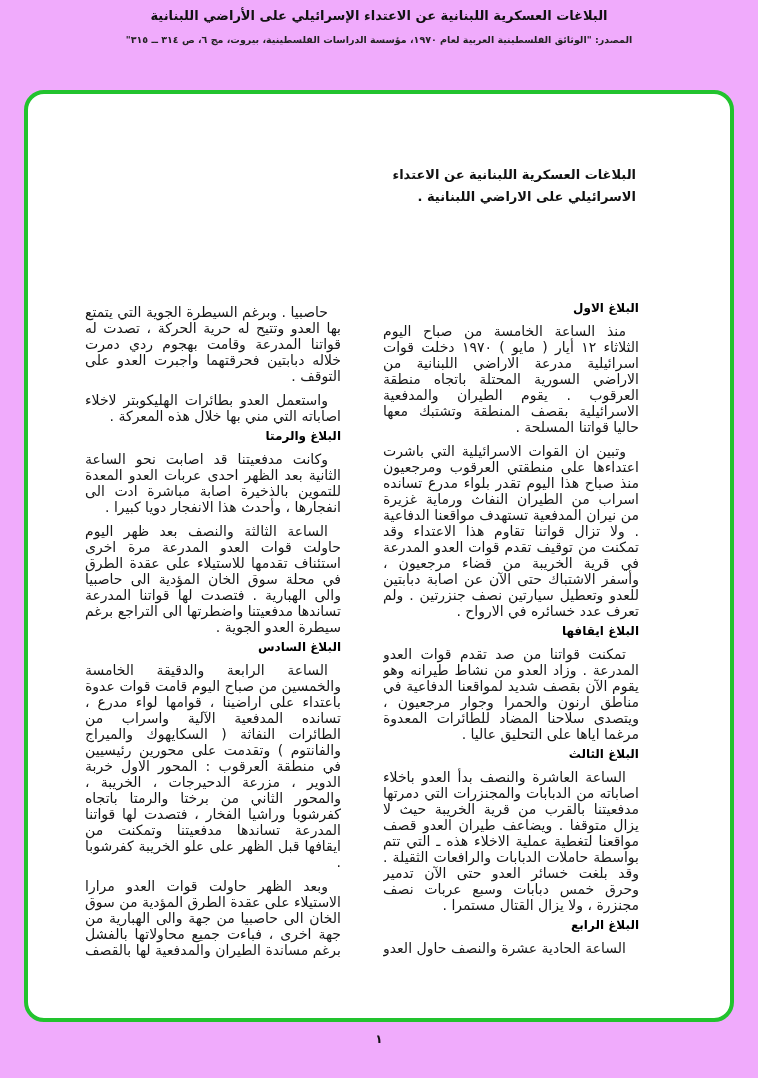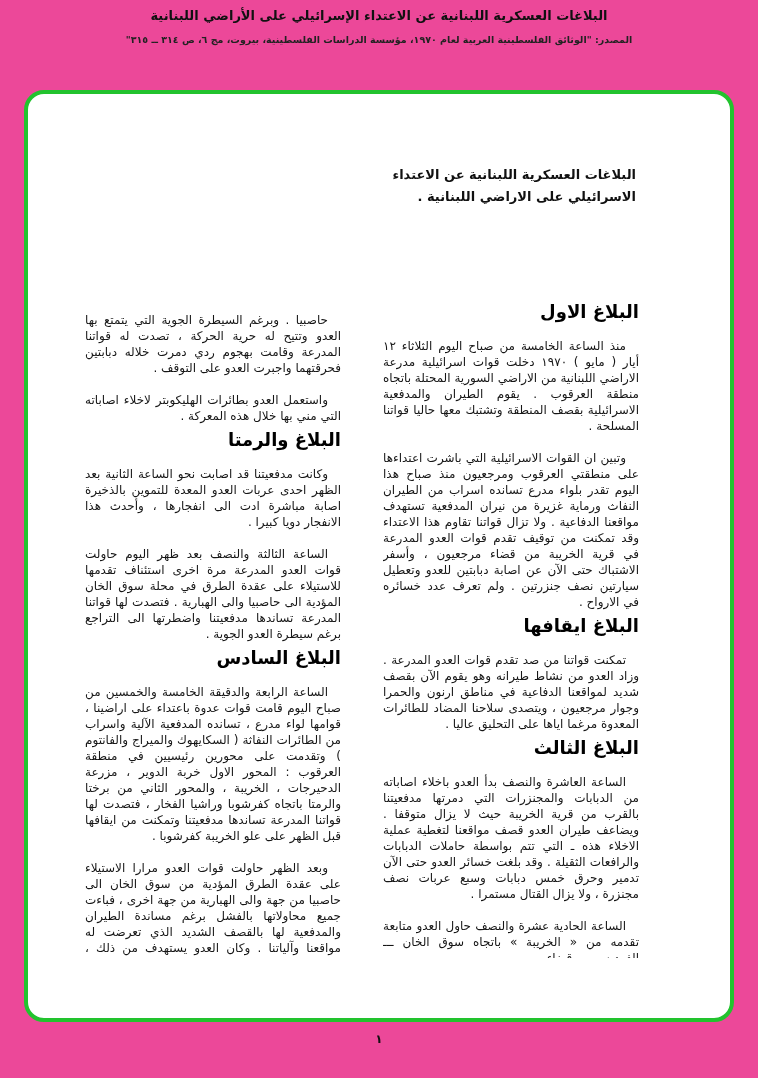--- a/index.html
+++ b/index.html
@@ -9,21 +9,21 @@
     width: 758px;
     height: 1078px;
     font-family: "DejaVu Sans", sans-serif;
     position: relative;
     overflow: hidden;
   }
   .page {
     position: relative;
     width: 758px;
     height: 1078px;
-    background: #ec4899;
+    background: #f0abfc;
   }
 
   .header-title {
     position: absolute;
     top: 8px;
     left: 0;
     width: 100%;
     text-align: center;
     font-weight: bold;
     font-size: 13px;
@@ -94,28 +94,28 @@
     height: 662px;
     overflow: hidden;
     direction: rtl;
     color: #161616;
   }
   .col-right { left: 355px; }
   .col-left  { left: 57px;  }
 
   .communique-heading {
     font-weight: bold;
-    font-size: 18px;
+    font-size: 12px;
     margin: 5px 0 3px 0;
     text-align: right;
     color: #000;
   }
   .para {
-    margin: 16px 0 3px 0;
-    font-size: 12px;
+    margin: 8px 0 3px 0;
+    font-size: 14px;
     line-height: 16px;
     text-align: justify;
     text-indent: 13px;
     color: #161616;
   }
 
   .page-number {
     position: absolute;
     top: 1032px;
     left: 0;
@@ -153,20 +153,21 @@
         </div>
 
       <div class="col col-right">
           <div class="communique-heading">البلاغ الاول</div>
           <p class="para">منذ الساعة الخامسة من صباح اليوم الثلاثاء ١٢ أيار ( مايو ) ١٩٧٠ دخلت قوات اسرائيلية مدرعة الاراضي اللبنانية من الاراضي السورية المحتلة باتجاه منطقة العرقوب . يقوم الطيران والمدفعية الاسرائيلية بقصف المنطقة وتشتبك معها حاليا قواتنا المسلحة .</p>
           <p class="para">وتبين ان القوات الاسرائيلية التي باشرت اعتداءها على منطقتي العرقوب ومرجعيون منذ صباح هذا اليوم تقدر بلواء مدرع تسانده اسراب من الطيران النفاث ورماية غزيرة من نيران المدفعية تستهدف مواقعنا الدفاعية . ولا تزال قواتنا تقاوم هذا الاعتداء وقد تمكنت من توقيف تقدم قوات العدو المدرعة في قرية الخريبة من قضاء مرجعيون ، وأسفر الاشتباك حتى الآن عن اصابة دبابتين للعدو وتعطيل سيارتين نصف جنزرتين . ولم تعرف عدد خسائره في الارواح .</p>
           <div class="communique-heading">البلاغ ايقافها</div>
           <p class="para">تمكنت قواتنا من صد تقدم قوات العدو المدرعة . وزاد العدو من نشاط طيرانه وهو يقوم الآن بقصف شديد لمواقعنا الدفاعية في مناطق ارنون والحمرا وجوار مرجعيون ، ويتصدى سلاحنا المضاد للطائرات المعدوة مرغما اياها على التحليق عاليا .</p>
           <div class="communique-heading">البلاغ الثالث</div>
           <p class="para">الساعة العاشرة والنصف بدأ العدو باخلاء اصاباته من الدبابات والمجنزرات التي دمرتها مدفعيتنا بالقرب من قرية الخريبة حيث لا يزال متوقفا . ويضاعف طيران العدو قصف مواقعنا لتغطية عملية الاخلاء هذه ـ التي تتم بواسطة حاملات الدبابات والرافعات الثقيلة . وقد بلغت خسائر العدو حتى الآن تدمير وحرق خمس دبابات وسبع عربات نصف مجنزرة ، ولا يزال القتال مستمرا .</p>
+          <div class="communique-heading">البلاغ الرابع</div>
           <p class="para">الساعة الحادية عشرة والنصف حاول العدو متابعة تقدمه من « الخريبة » باتجاه سوق الخان ـــ الفرديس من قضاء</p>
         </div>
 
     </div>
   </div>
 
   <div class="page-number">١</div>
 
 </div>
 

